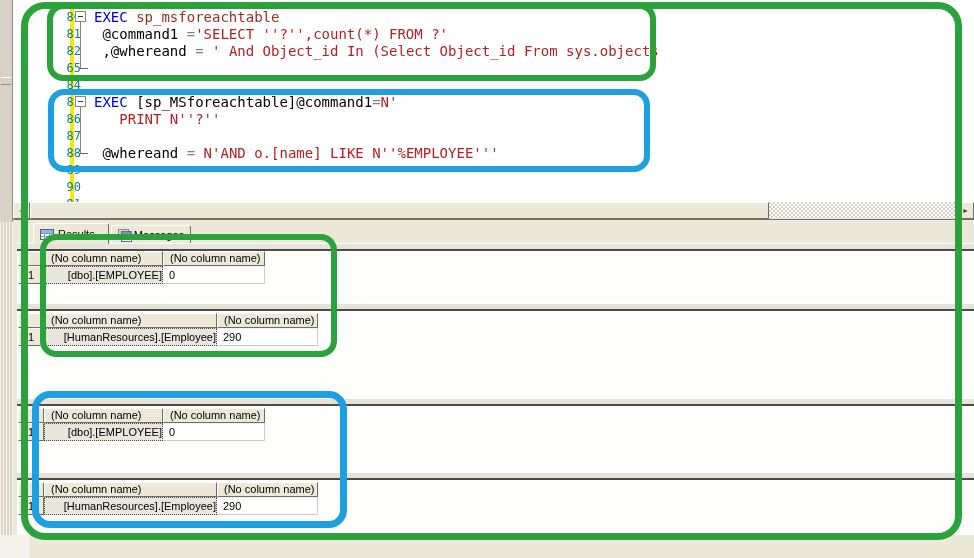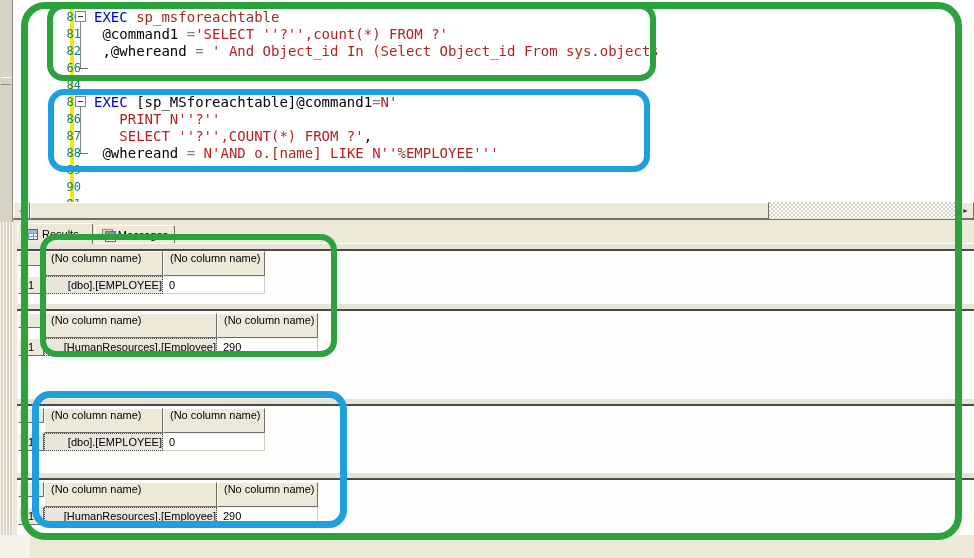--- a/index.html
+++ b/index.html
@@ -38,38 +38,38 @@
     border-top:1px solid #fff;border-left:1px solid #fff;border-right:1px solid #716f64;border-bottom:1px solid #716f64;
     color:#3a3a38;font-size:7px;line-height:15px;text-align:center;}
   .sb-thumb{position:absolute;top:0;left:17px;width:739px;height:17px;background:#ece9d8;box-sizing:border-box;
     border-top:1px solid #fff;border-left:1px solid #fff;border-right:1px solid #716f64;border-bottom:1px solid #716f64;}
   .pane-split{position:absolute;left:0;top:219px;width:974px;height:1px;background:#71706a;}
 
   
   .results-pane{position:absolute;left:13px;top:220px;width:961px;height:338px;background:#ece9d8;}
   .tab{position:absolute;box-sizing:border-box;background:#ece9d8;
     border-top:1px solid #fff;border-left:1px solid #fff;border-right:1px solid #6e6c64;
-    border-radius:3px 3px 0 0;font-size:11px;color:#000;display:flex;align-items:center;gap:4px;padding:0 6px;}
+    border-radius:3px 3px 0 0;font-size:11px;color:#000;display:flex;align-items:center;gap:4px;padding:0 6px;margin-left:16px;}
   .icon-results{width:14px;height:11px;box-sizing:border-box;border:1px solid #44639c;background:
     linear-gradient(#9db6d8 0 3px,rgba(0,0,0,0) 3px),
     repeating-linear-gradient(90deg,rgba(0,0,0,0) 0 3.3px,#7a96c2 3.3px 4.3px),
     repeating-linear-gradient(rgba(0,0,0,0) 0 2.6px,#7a96c2 2.6px 3.6px),#fff;}
   .icon-messages{position:relative;width:13px;height:12px;}
   .icon-messages .pg-back{position:absolute;left:0;top:0;width:9px;height:9px;background:#e8dea2;border:1px solid #8c8a7e;}
   .icon-messages .pg-front{position:absolute;left:3px;top:2px;width:9px;height:9px;background:#fff;border:1px solid #5f6e8c;}
   .icon-messages .pg-front i{position:absolute;left:0;right:0;top:0;height:3px;background:#6f93c9;}
 
   .band{position:absolute;left:4px;width:957px;height:8px;background:#e6e3d8;box-sizing:border-box;
     border-top:1px solid #fff;border-bottom:2px solid #4c4c46;}
   .panel{position:absolute;left:4px;width:957px;background:#fdfdfc;}
 
   .grid{position:absolute;left:1px;}
   .grow{display:flex;}
   .gcell{box-sizing:border-box;font-size:11px;color:#000;overflow:hidden;white-space:nowrap;}
-  .gc-hdr{height:25px;line-height:13px;padding-left:6px;background:#ece9d8;
+  .gc-hdr{height:15px;line-height:13px;padding-left:6px;background:#ece9d8;
     border-top:1px solid #fff;border-left:1px solid #fff;border-right:1px solid #6e6c64;border-bottom:1px solid #6e6c64;}
   .gc-corner{height:15px;background:#ece9d8;
     border-top:1px solid #fff;border-left:1px solid #fff;border-right:1px solid #6e6c64;border-bottom:1px solid #6e6c64;}
   .gc-rowhdr{height:18px;line-height:16px;text-align:center;background:#ece9d8;
     border-top:1px solid #fff;border-left:1px solid #fff;border-right:1px solid #6e6c64;border-bottom:1px solid #6e6c64;}
   .gc-name{height:18px;line-height:16px;padding-left:6px;background:#e9e6dd;border:1px dotted #4a4a46;text-align:right;}
   .gc-val{height:18px;line-height:16px;padding-left:6px;background:#fff;
     border-right:1px solid #cfccc2;border-bottom:1px solid #cfccc2;border-top:1px solid #f4f2ec;}
 
   
@@ -89,37 +89,36 @@
         </div>
         <div class="code-line" style="top: 26px;">
           <div class="ln">81</div>
           <div class="code-text"><span class="seg-plain"> @command1 </span><span class="seg-op">=</span><span class="seg-str">'SELECT ''?'',count(*) FROM ?'</span></div>
         </div>
         <div class="code-line" style="top: 43px;">
           <div class="ln">82</div>
           <div class="code-text"><span class="seg-plain"> ,@whereand </span><span class="seg-op">=</span><span class="seg-plain"> </span><span class="seg-str">' And Object_id In (Select Object_id From sys.objects</span></div>
         </div>
         <div class="code-line" style="top: 60px;">
-          <div class="ln">66</div>
+          <div class="ln">65</div>
         </div>
         <div class="code-line" style="top: 77px;">
           <div class="ln">84</div>
           <div class="code-text"></div>
         </div>
         <div class="code-line" style="top: 94px;">
           <div class="ln">85</div>
           <div class="code-text"><span class="seg-kw">EXEC</span><span class="seg-plain"> [sp_MSforeachtable]@command1</span><span class="seg-op">=</span><span class="seg-str">N'</span></div>
         </div>
         <div class="code-line" style="top: 111px;">
           <div class="ln">86</div>
           <div class="code-text"><span class="seg-str">   PRINT N''?''</span></div>
         </div>
         <div class="code-line" style="top: 128px;">
           <div class="ln">87</div>
-          <div class="code-text"><span class="seg-str">   SELECT ''?'',COUNT(*) FROM ?'</span><span class="seg-plain">,</span></div>
         </div>
         <div class="code-line" style="top: 145px;">
           <div class="ln">88</div>
           <div class="code-text"><span class="seg-plain"> @whereand </span><span class="seg-op">=</span><span class="seg-plain"> </span><span class="seg-str">N'AND o.[name] LIKE N''%EMPLOYEE'''</span></div>
         </div>
         <div class="code-line" style="top: 162px;">
           <div class="ln">89</div>
           <div class="code-text"></div>
         </div>
         <div class="code-line" style="top: 179px;">

